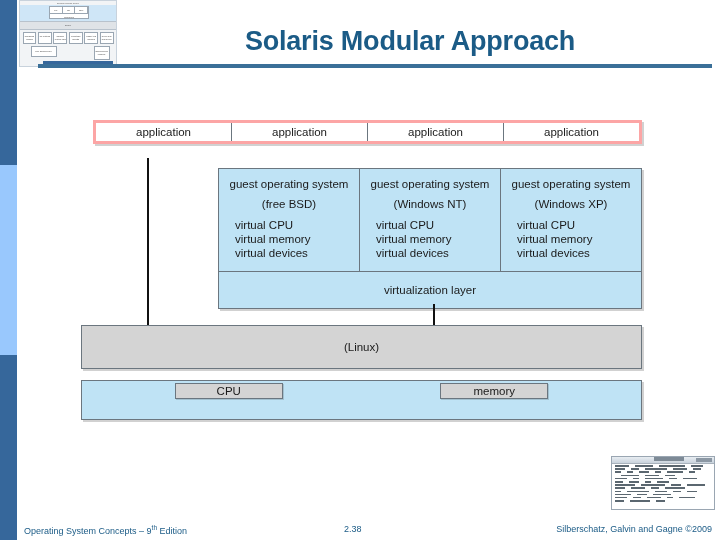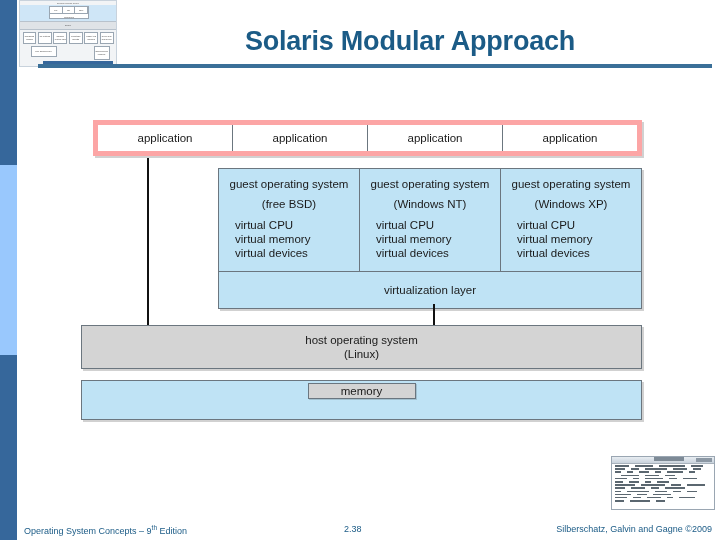--- a/index.html
+++ b/index.html
@@ -217,24 +217,24 @@
 
   
   #diagram {
     position: absolute;
     left: 81px;
     top: 120px;
     width: 561px;
   }
   .apps-row {
     display: flex;
-    border: 5px solid #fca5a5;
+    border: 3px solid #fca5a5;
     background: #ffffff;
     box-sizing: border-box;
-    height: 36px;
+    height: 24px;
     box-shadow: 2px 2px 0 rgba(0,0,0,0.18);
     margin-left: 12px;
   }
   .app-cell {
     flex: 1;
     border-right: 1px solid #6b767f;
     display: flex;
     align-items: center;
     justify-content: center;
     font-size: 11.5px;
@@ -460,26 +460,26 @@
       </div>
 
     </div>
     <div class="virt-layer">virtualization layer</div>
   </div>
 
   <div class="arrow arrow-a"></div>
   <div class="arrow arrow-b"></div>
 
   <div class="host-os">
-    <div>host operating system</div>
     <div>(Linux)</div>
   </div>
 
   <div class="hardware">
     <div class="hw-parts">
+      <div class="hw-part">CPU</div>
       <div class="hw-part">memory</div>
     </div>
   </div>
 
 </div>
 
 <div class="thumb-bottomright">
   <div class="tbr-titlebar">
     <div class="tb-label"></div>
     <div class="tb-btns"></div>

